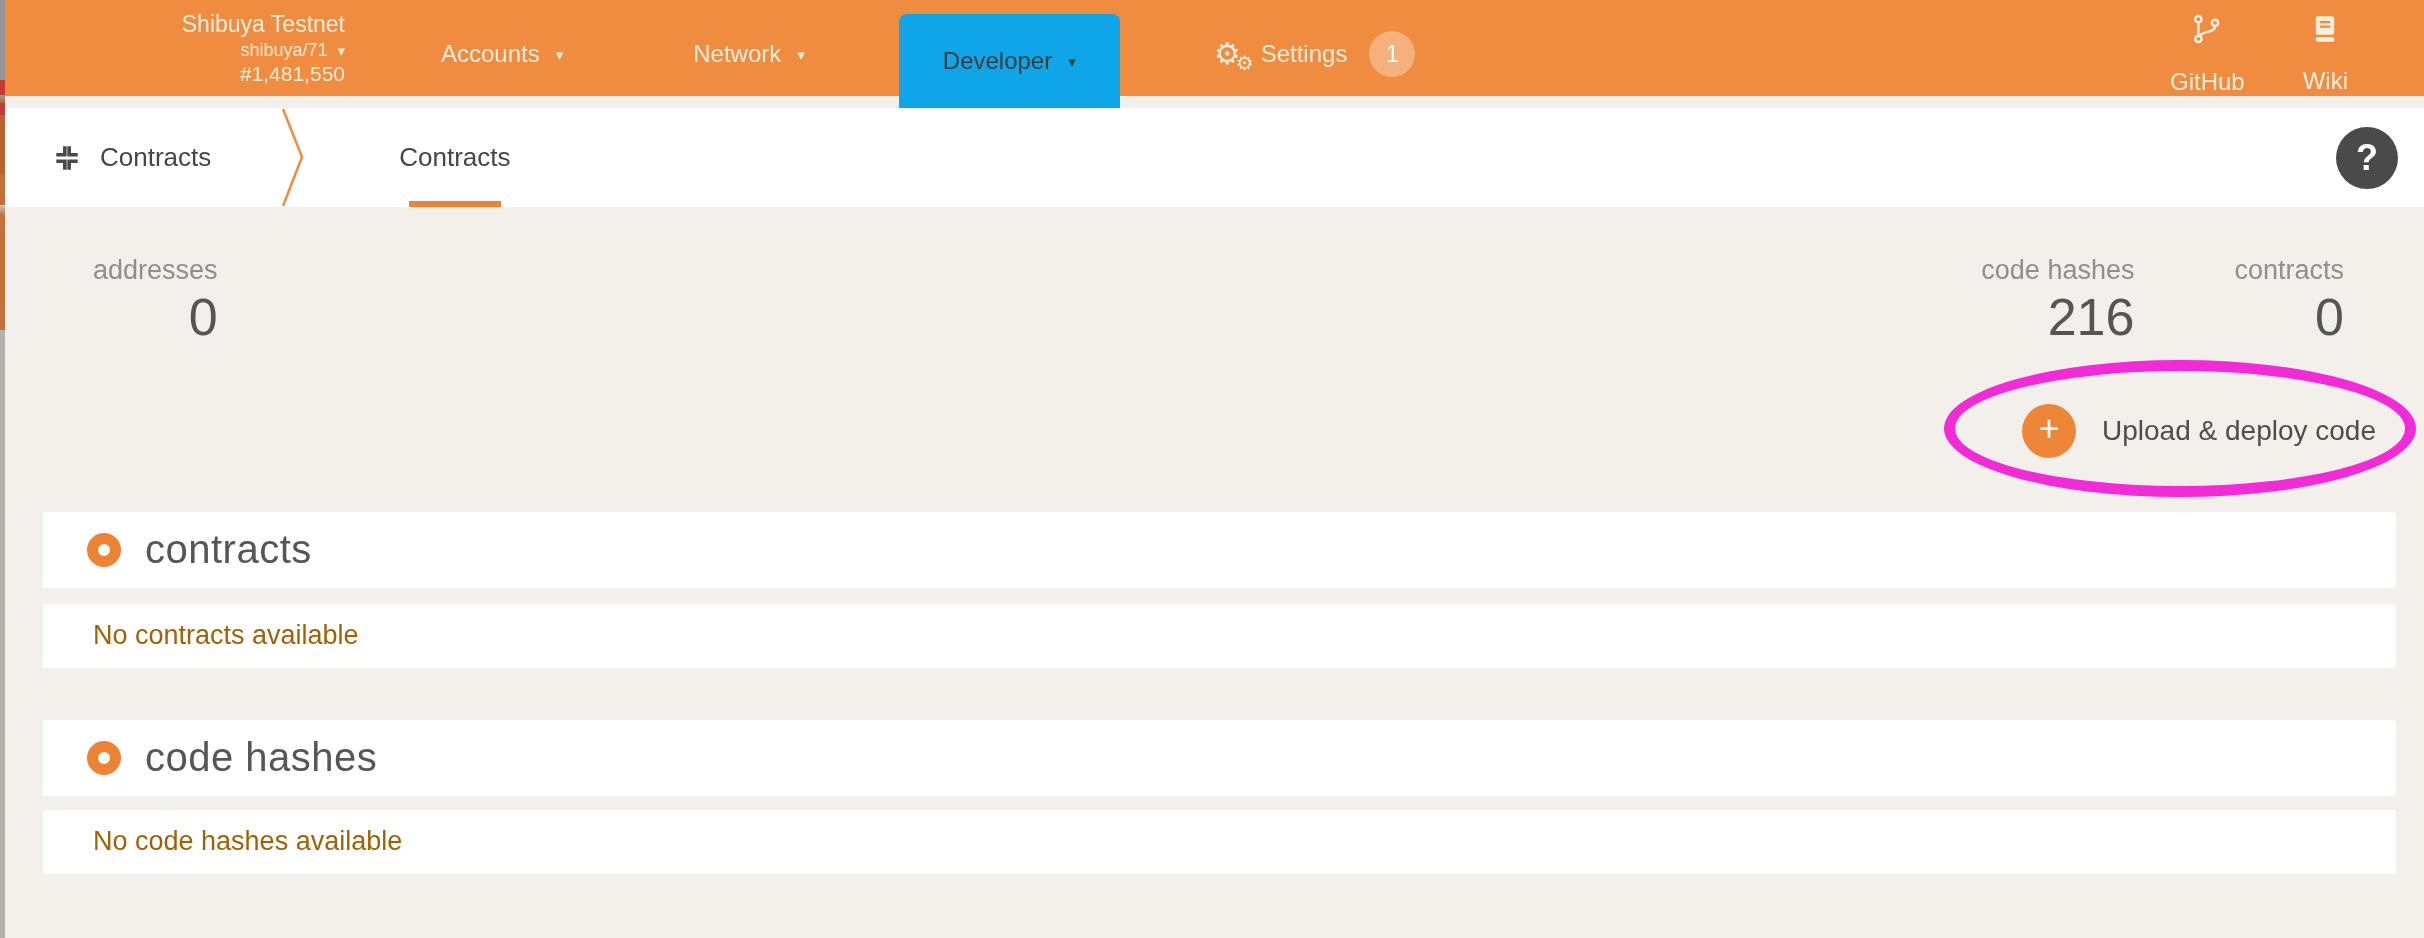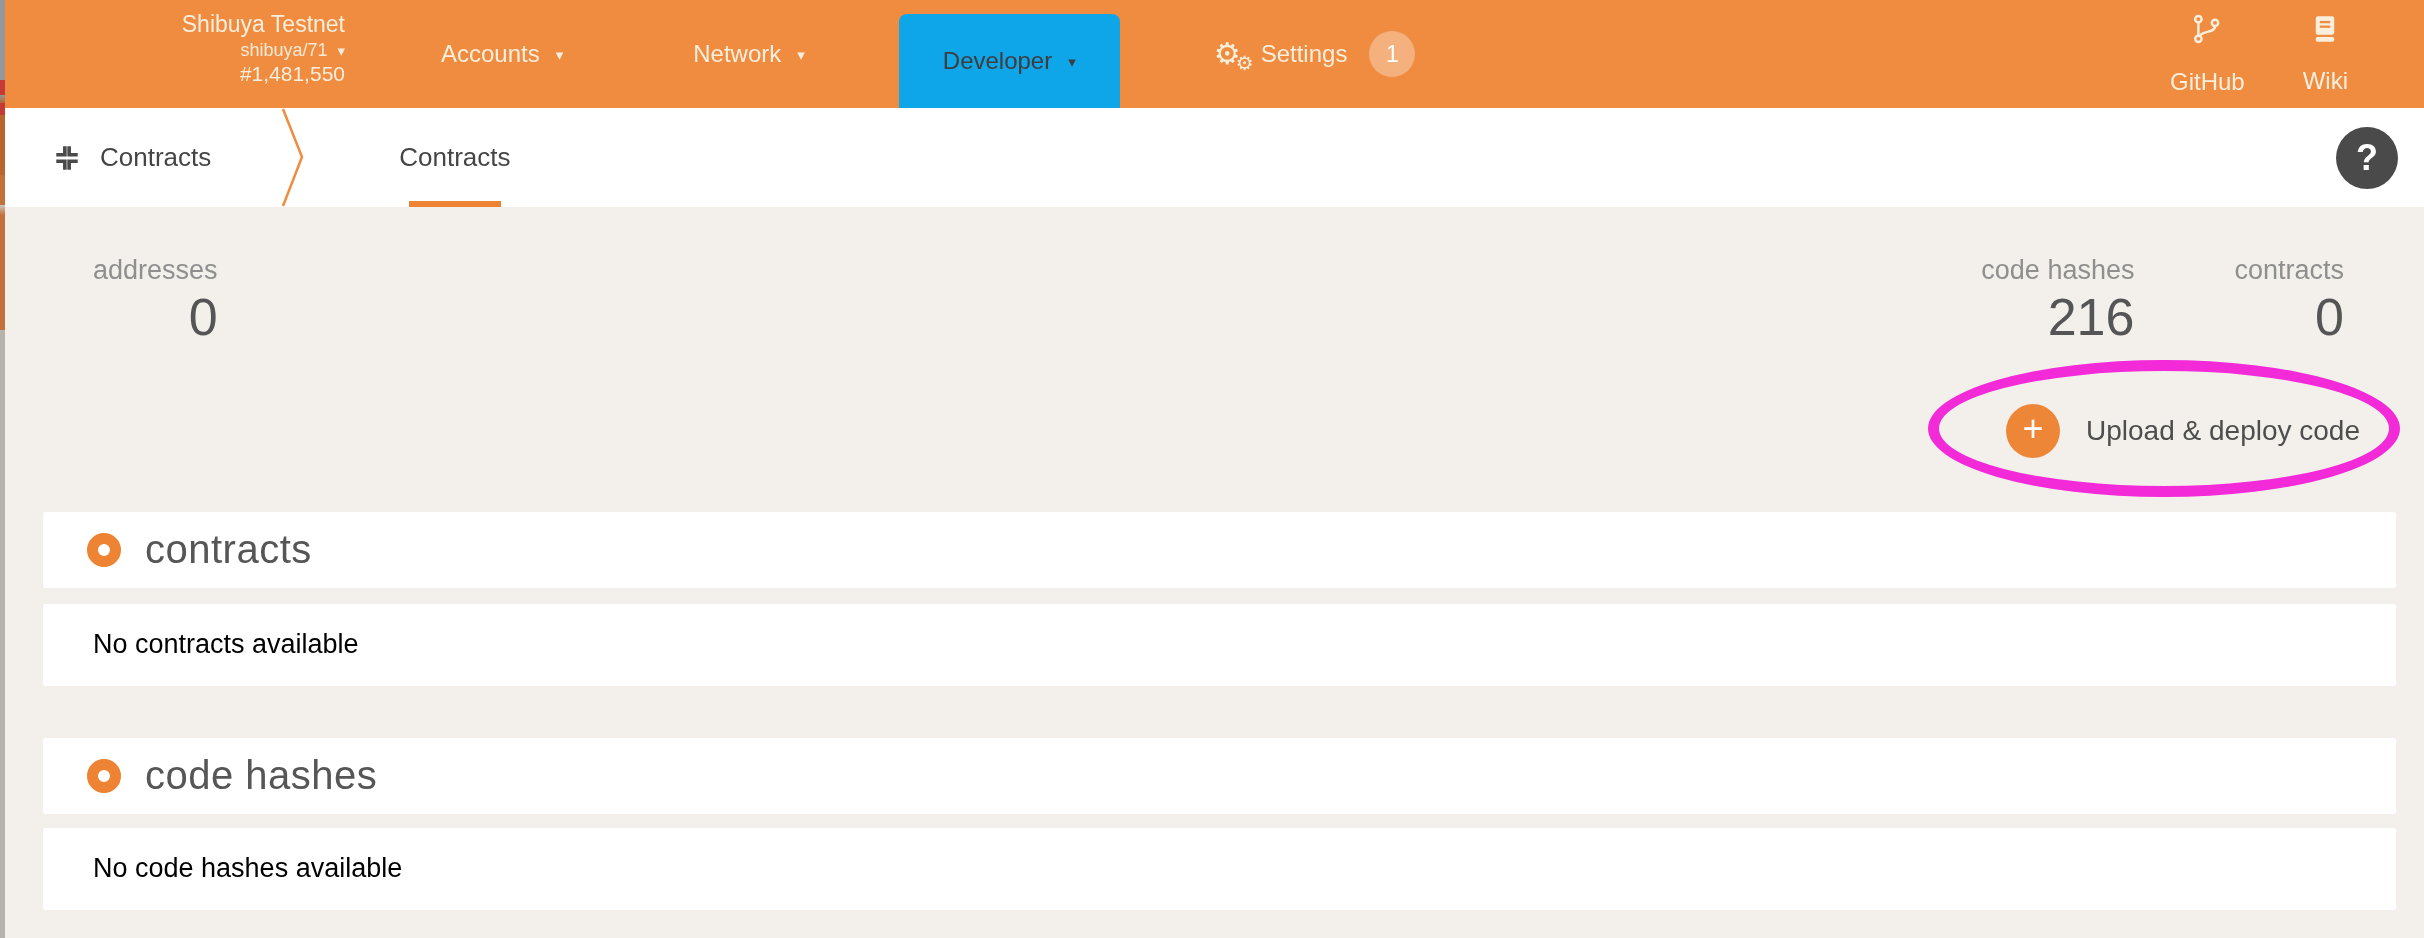--- a/index.html
+++ b/index.html
@@ -27,21 +27,21 @@
       #969696 95px,#b9652f 103px,
       #c23b37 103px,#c23b37 115px,
       #b9652f 115px,#b9652f 175px,
       #c4703a 175px,#c4703a 205px,
       #cdc9c4 205px,#c4703a 215px,
       #c4703a 215px,#c4703a 330px,
       #b6b3ae 330px,#b6b3ae 100%);
   }
   
   .topbar{
-    position:absolute;left:0;top:0;width:2424px;height:108px;
+    position:absolute;left:0;top:0;width:2424px;height:96px;
     background:var(--header-orange);color:var(--cream);
   }
   .network-block{
     position:absolute;left:40px;top:10px;width:305px;text-align:right;
     line-height:1.25;cursor:pointer;
   }
   .net-name{font-size:23px;}
   .net-node{font-size:18px;opacity:.95;display:flex;justify-content:flex-end;align-items:center;gap:10px;}
   .net-block-num{font-size:21px;}
   .caret{font-size:15px;line-height:1;}
@@ -98,21 +98,21 @@
   .summary-row{
     display:flex;align-items:flex-start;
     padding:48px 80px 0 93px;
   }
   .stat{display:inline-block;text-align:right;}
   .stat-label{font-size:27px;color:var(--gray-text);}
   .stat-value{font-size:52px;font-weight:300;color:#555555;line-height:1.15;margin-top:2px;}
   .right-stats{margin-left:auto;display:flex;gap:100px;}
   .actions-row{
     display:flex;justify-content:flex-end;align-items:center;
-    gap:62px;padding-right:64px;margin-top:54px;height:58px;
+    gap:62px;padding-right:48px;margin-top:54px;height:58px;
   }
   .action{
     position:relative;display:flex;align-items:center;gap:26px;
     font-size:28px;color:var(--dark-text);cursor:pointer;white-space:nowrap;
   }
   .plus{
     width:54px;height:54px;border-radius:50%;background:#ee8638;
     display:flex;align-items:center;justify-content:center;flex:0 0 auto;
   }
   .plus::before{content:"+";color:#ffffff;font-size:36px;line-height:1;margin-top:-3px;}
@@ -126,22 +126,22 @@
   .card{background:#ffffff;border-radius:3px;}
   .section-head{
     height:76px;display:flex;align-items:center;gap:24px;padding-left:44px;
   }
   .donut{
     width:34px;height:34px;border-radius:50%;
     border:11px solid var(--accent-orange);background:#ffffff;flex:0 0 auto;
   }
   .section-title{font-size:40px;color:#565656;letter-spacing:.5px;}
   .section-row{
-    margin-top:16px;height:82px;display:flex;align-items:center;
-    padding-left:50px;font-size:27px;color:#000000;
+    margin-top:16px;height:64px;display:flex;align-items:center;
+    padding-left:50px;font-size:27px;color:#a16207;
   }
   .section-row.second{margin-top:14px;}
 </style>
 </head>
 <body>
 
 <div class="left-strip"></div>
 
 <header class="topbar">
   <div class="network-block">

